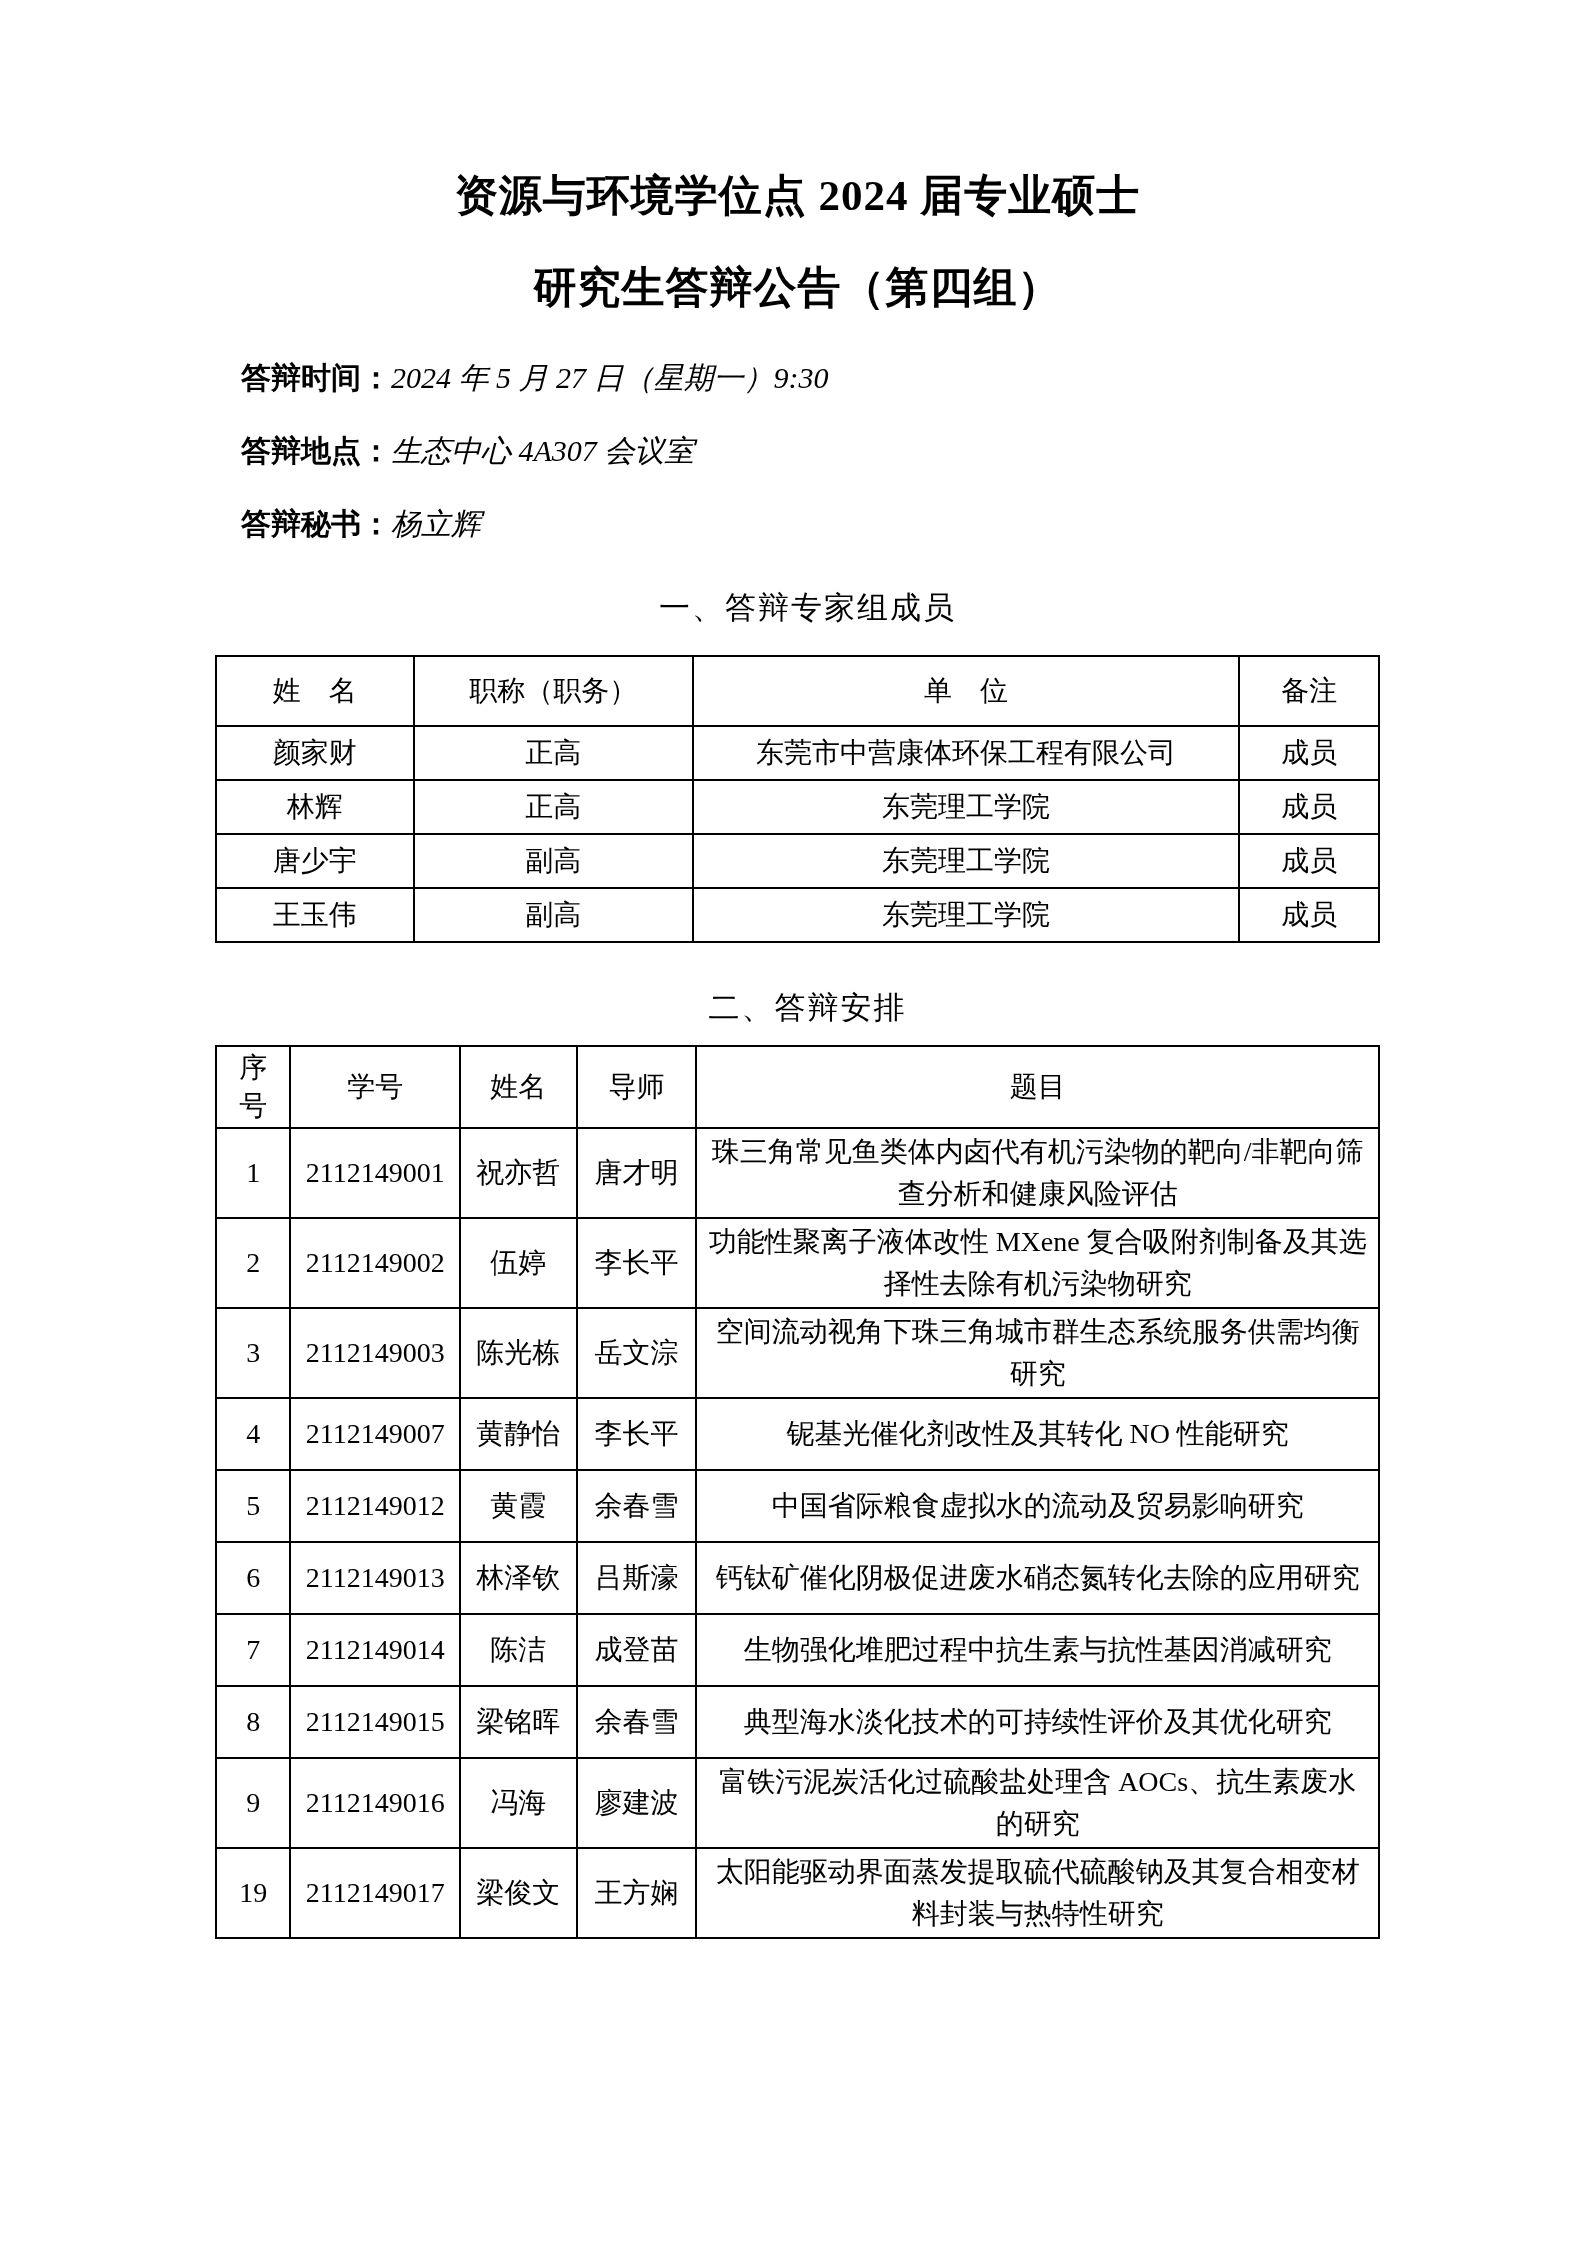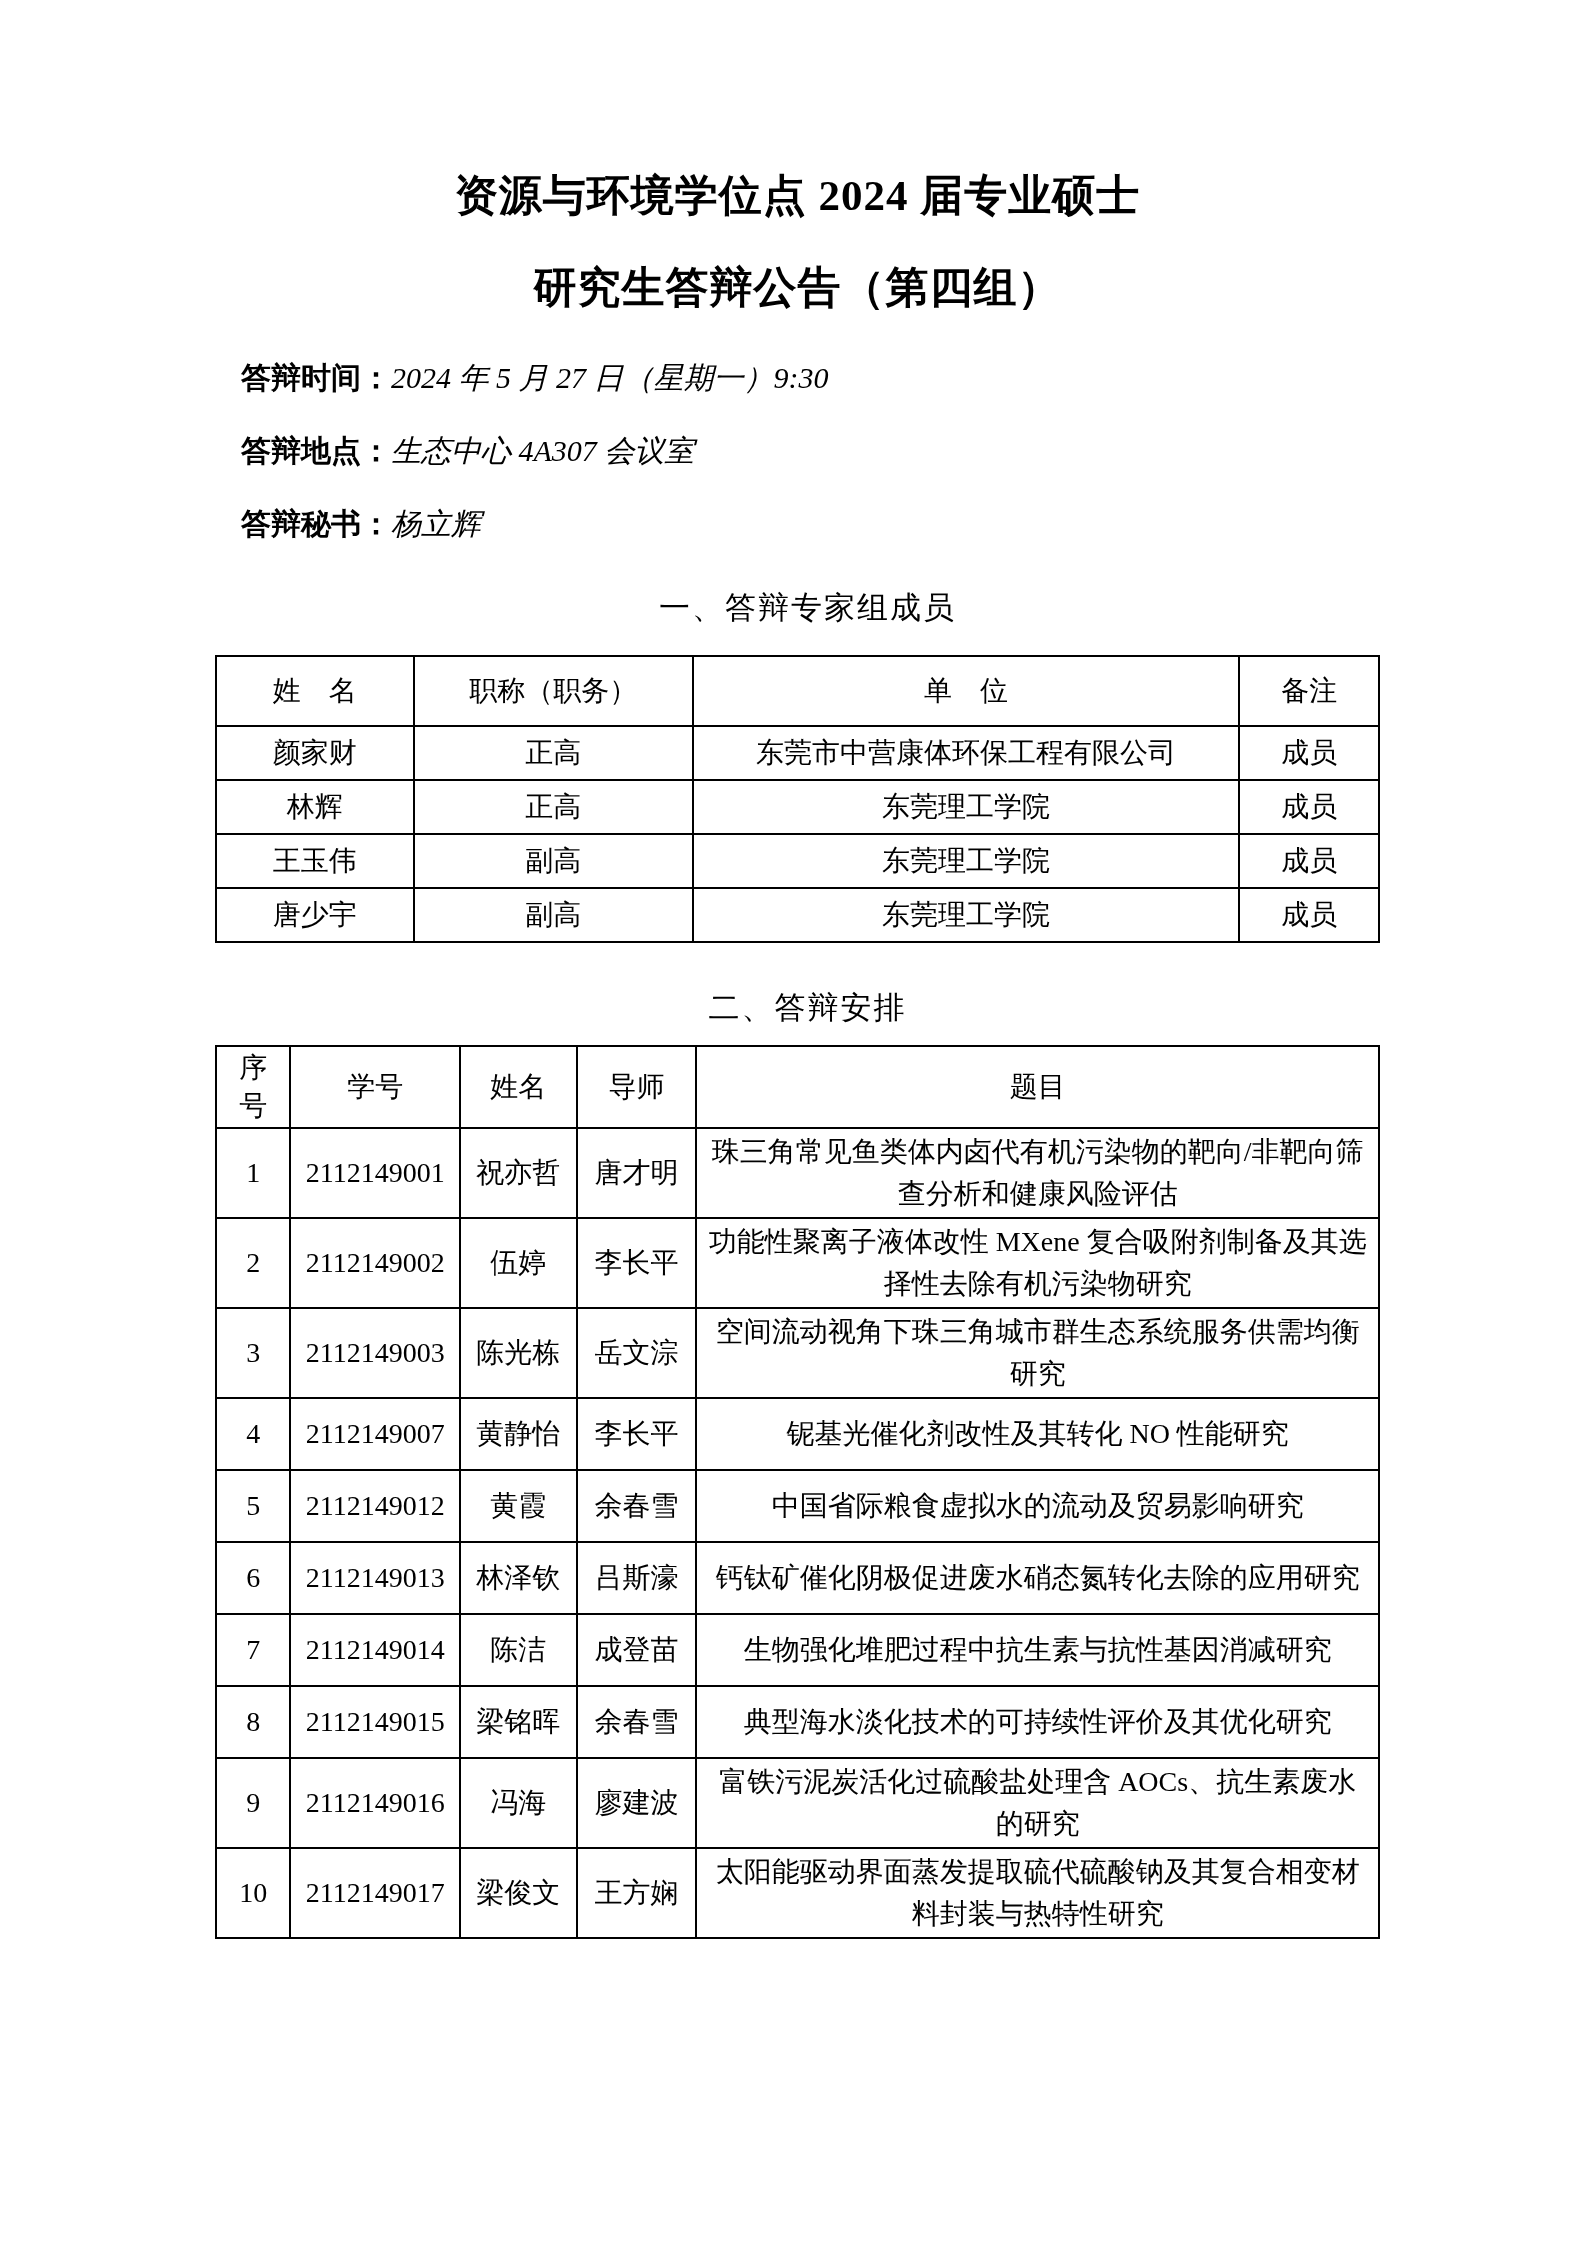--- a/index.html
+++ b/index.html
@@ -117,27 +117,27 @@
           <td>东莞市中营康体环保工程有限公司</td>
           <td>成员</td>
         </tr>
         <tr>
           <td>林辉</td>
           <td>正高</td>
           <td>东莞理工学院</td>
           <td>成员</td>
         </tr>
         <tr>
-          <td>王玉伟</td>
+          <td>唐少宇</td>
           <td>副高</td>
           <td>东莞理工学院</td>
           <td>成员</td>
         </tr>
         <tr>
-          <td>唐少宇</td>
+          <td>王玉伟</td>
           <td>副高</td>
           <td>东莞理工学院</td>
           <td>成员</td>
         </tr>
       </tbody>
   </table>
 
   <h2 class="section-heading second">二、答辩安排</h2>
 
   <table class="tbl schedule">
@@ -215,21 +215,21 @@
           <td>典型海水淡化技术的可持续性评价及其优化研究</td>
         </tr>
         <tr>
           <td>9</td>
           <td>2112149016</td>
           <td>冯海</td>
           <td>廖建波</td>
           <td>富铁污泥炭活化过硫酸盐处理含 AOCs、抗生素废水的研究</td>
         </tr>
         <tr>
-          <td>10</td>
+          <td>19</td>
           <td>2112149017</td>
           <td>梁俊文</td>
           <td>王方娴</td>
           <td>太阳能驱动界面蒸发提取硫代硫酸钠及其复合相变材料封装与热特性研究</td>
         </tr>
       </tbody>
   </table>
 
 </div>
 

